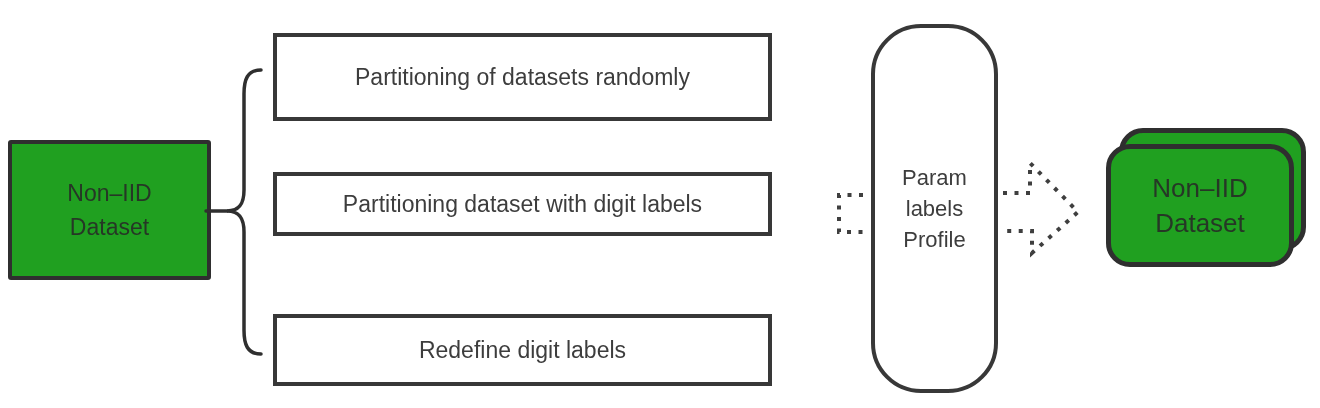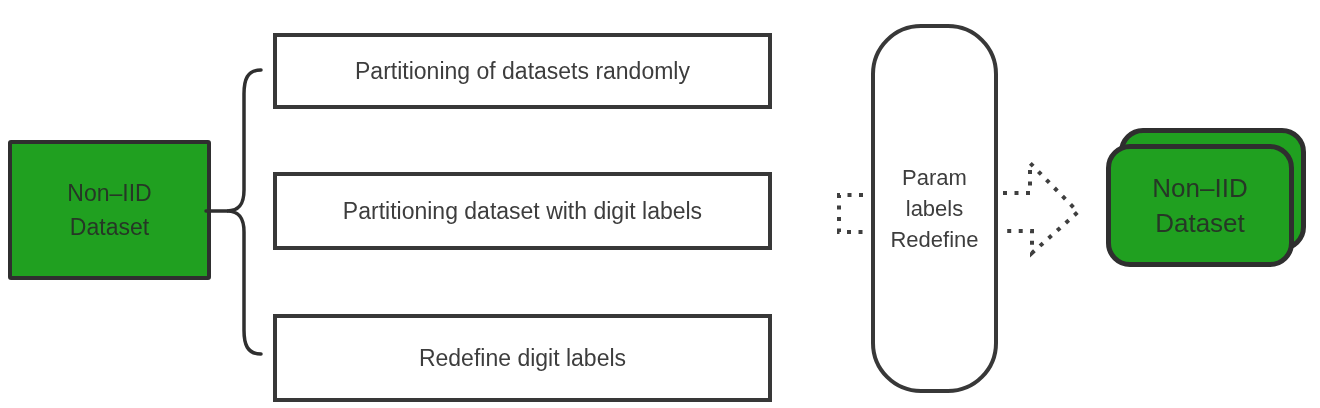--- a/index.html
+++ b/index.html
@@ -36,23 +36,23 @@
     left: 273px;
     width: 499px;
     box-sizing: border-box;
     background: #ffffff;
     border: 4px solid var(--box-border, #383838);
     display: flex; align-items: center; justify-content: center;
     color: var(--text-dark, #3d3d3d);
     font-size: 23px;
     text-align: center;
   }
-  .method-1 { top: 33px;  height: 76px; }
-  .method-2 { top: 172px; height: 78px; }
-  .method-3 { top: 314px; height: 88px; }
+  .method-1 { top: 33px;  height: 88px; }
+  .method-2 { top: 172px; height: 64px; }
+  .method-3 { top: 314px; height: 72px; }
   
   .pill {
     position: absolute;
     left: 871px; top: 24px;
     width: 127px; height: 369px;
     box-sizing: border-box;
     background: #ffffff;
     border: 4px solid var(--box-border, #383838);
     border-radius: 50px;
     display: flex; flex-direction: column;
@@ -122,21 +122,21 @@
   <div class="method-box method-2">
     <span>Partitioning dataset with digit labels</span>
   </div>
   <div class="method-box method-3">
     <span>Redefine digit labels</span>
   </div>
 
   <div class="pill">
     <div>Param</div>
     <div>labels</div>
-    <div>Redefine</div>
+    <div>Profile</div>
   </div>
 
   <div class="out-box out-back"></div>
   <div class="out-box out-front">
     <div>Non–IID</div>
     <div>Dataset</div>
   </div>
 
 </div>
 

